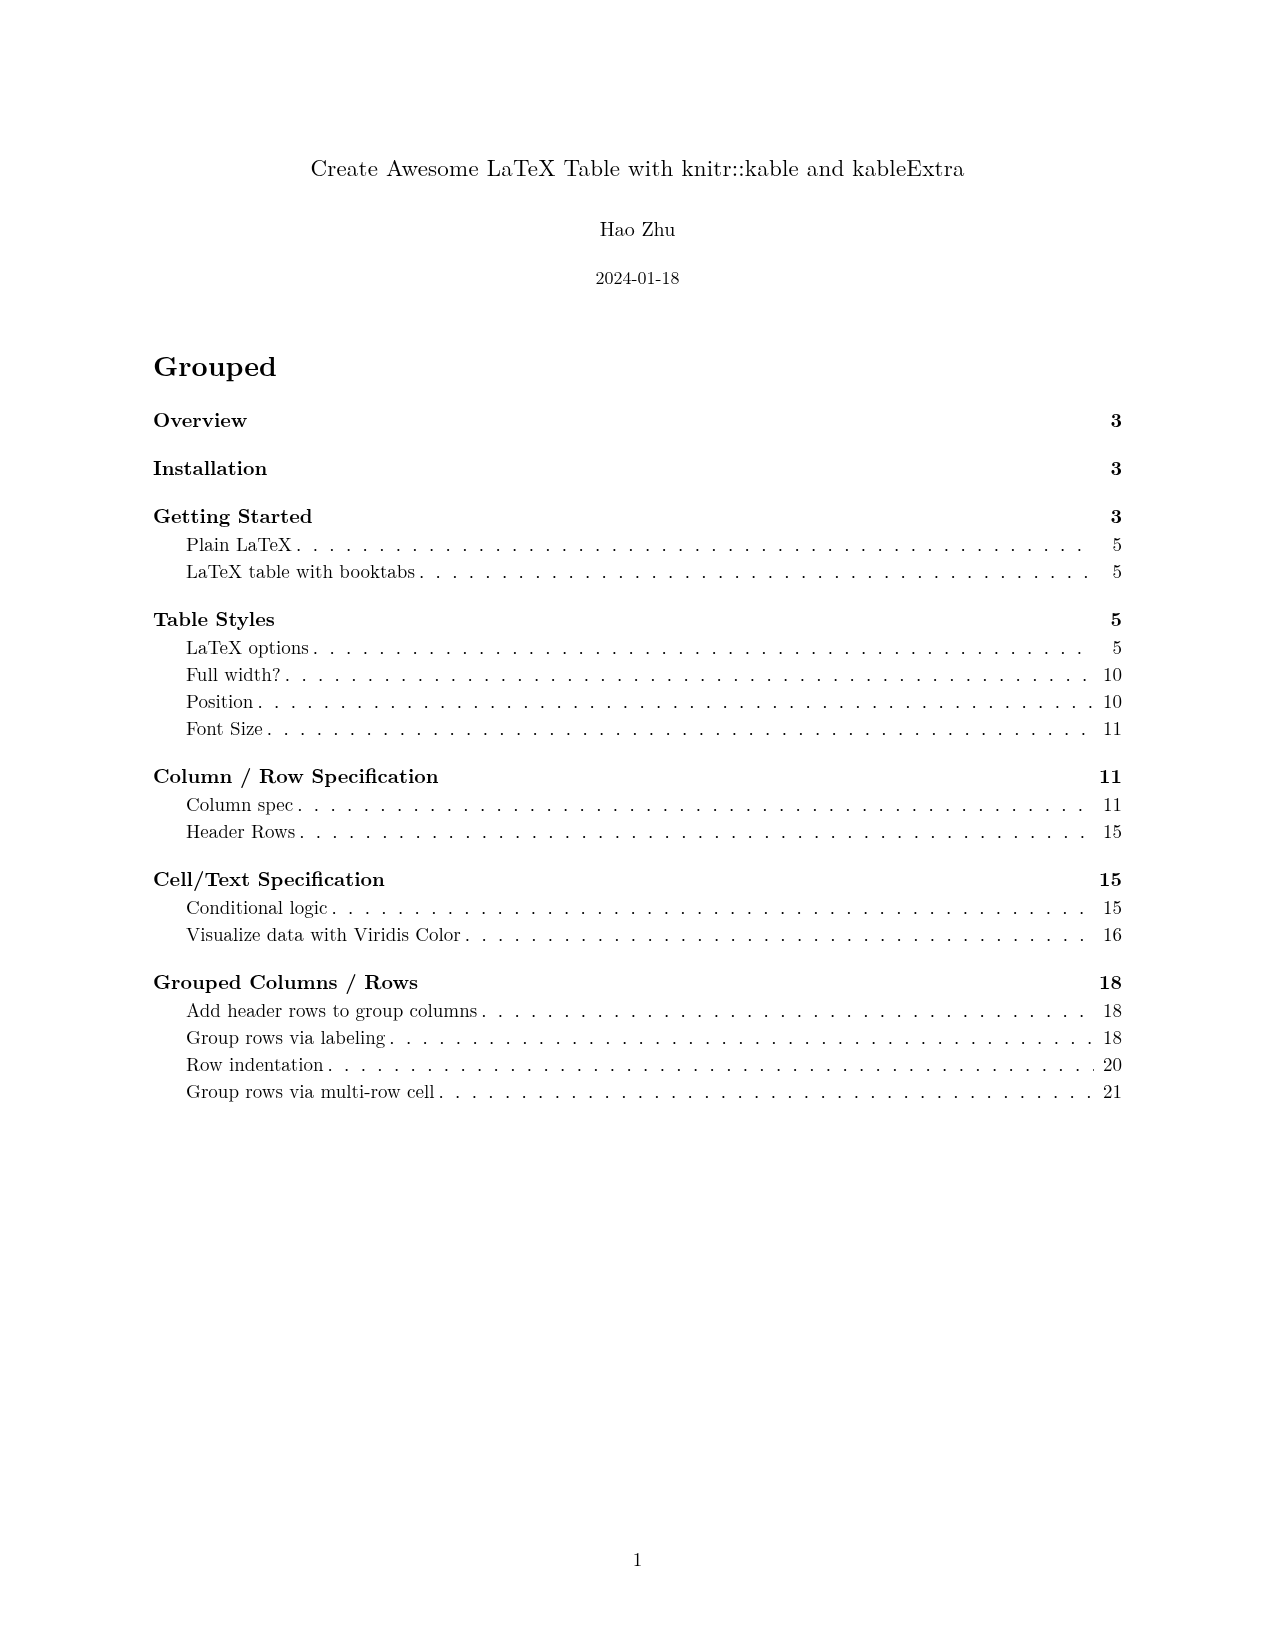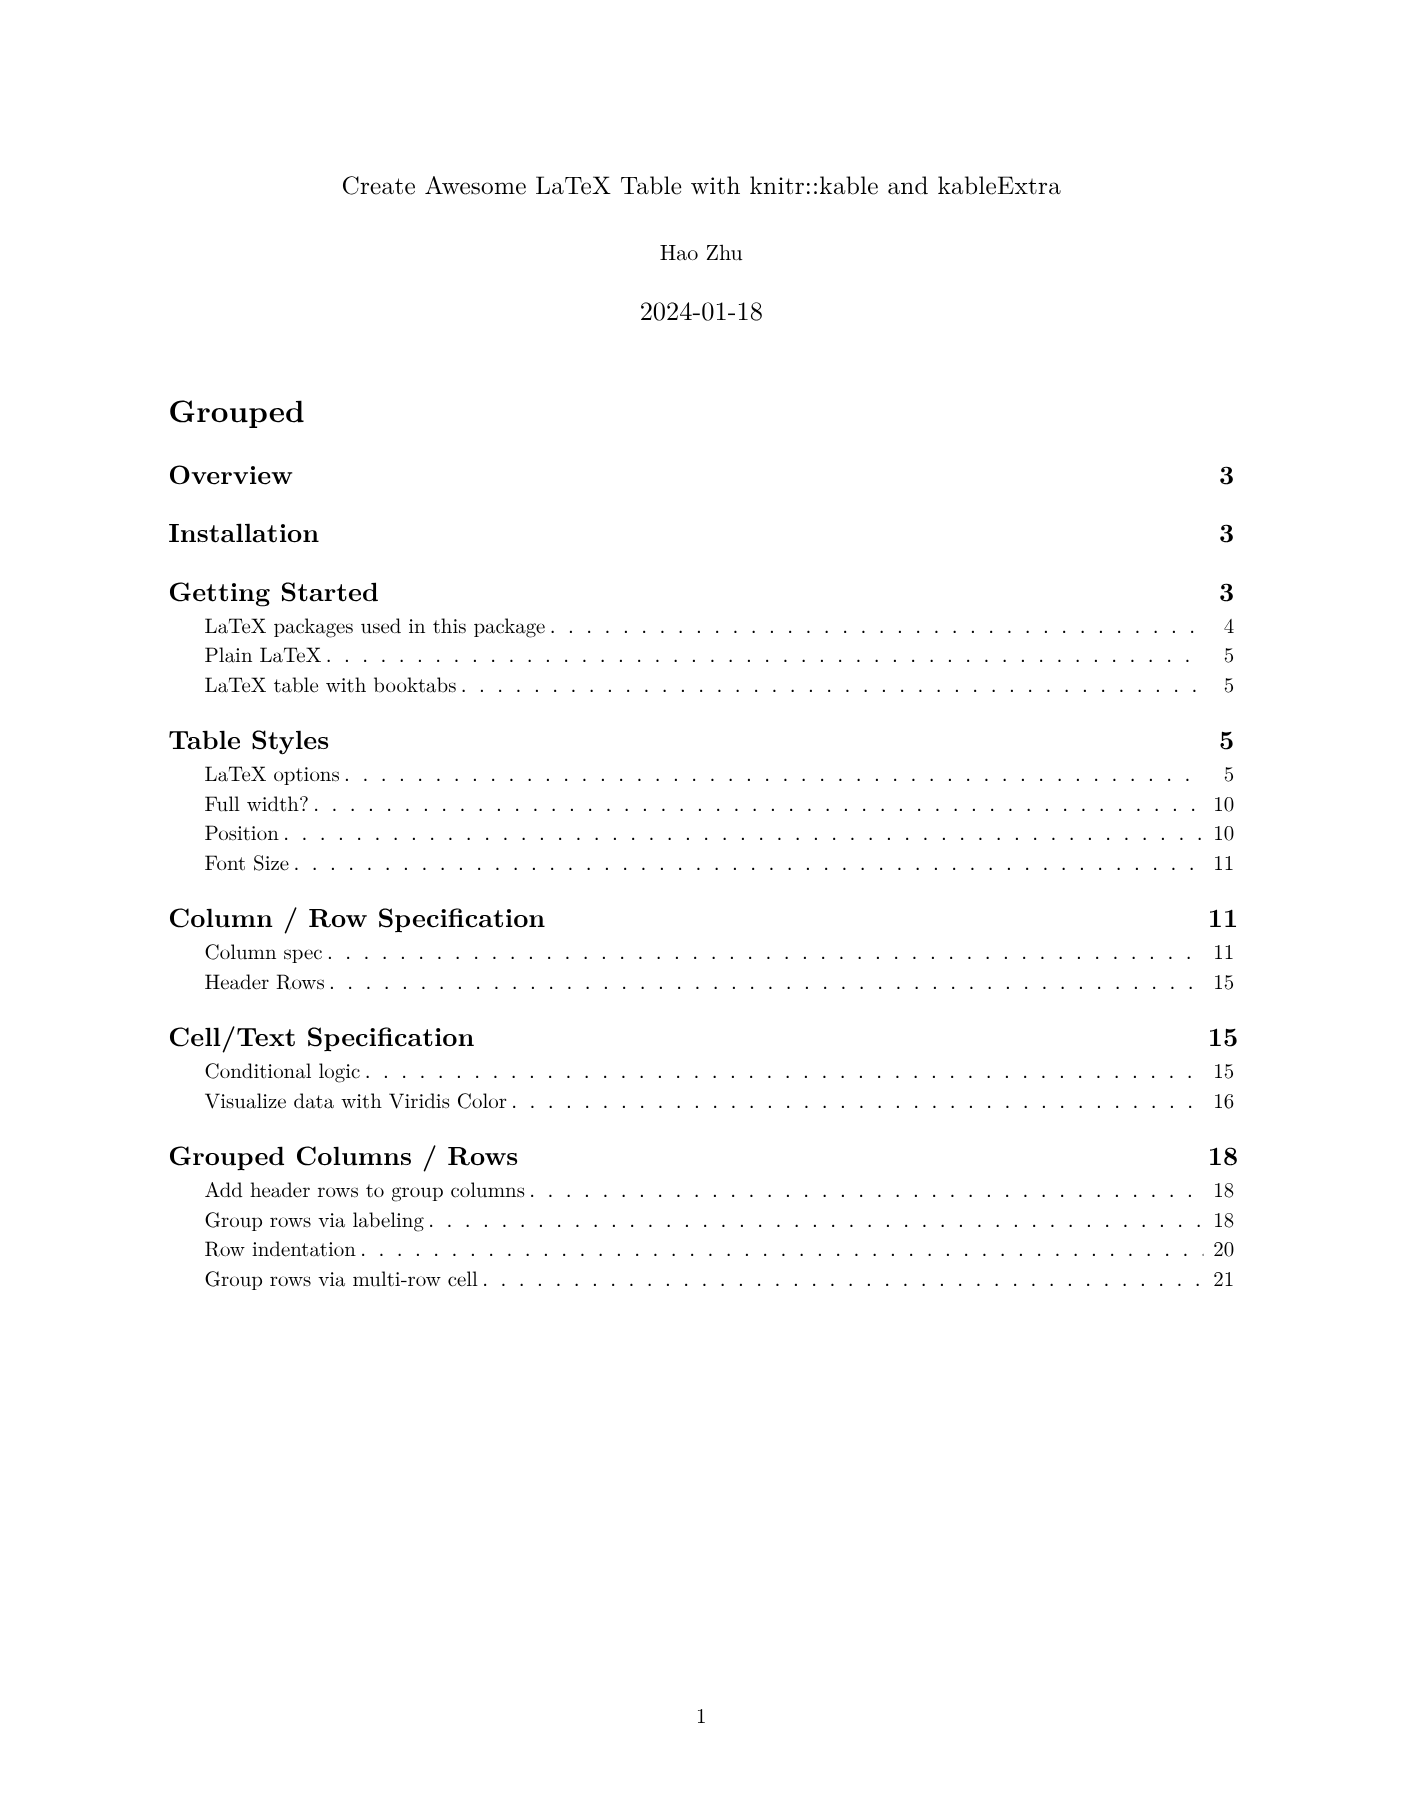--- a/index.html
+++ b/index.html
@@ -25,39 +25,39 @@
     margin: 0 0 30px 0;
     letter-spacing: 0.2px;
   }
   .author {
     text-align: center;
     font-size: 20px;
     margin: 0 0 22px 0;
   }
   .date {
     text-align: center;
-    font-size: 24px;
+    font-size: 18px;
     margin: 0 0 55px 0;
   }
   .contents-heading {
     font-size: 28px;
     font-weight: 700;
     margin: 0 0 25px 0;
   }
   .toc-section {
     margin-bottom: 28px;
   }
   .toc-section-row, .toc-sub-row {
     display: flex;
     align-items: baseline;
     line-height: 1.0;
   }
   .toc-section-row {
     font-weight: 700;
-    font-size: 24px;
+    font-size: 20px;
     margin-bottom: 9px;
     gap: 24px;
   }
   .toc-sub-row {
     font-size: 19px;
     margin-left: 33px;
     margin-bottom: 8px;
     font-weight: 400;
   }
   .toc-label {
@@ -114,25 +114,20 @@
           <span class="toc-page">3</span>
         </div>
       </div>
       <div class="toc-section">
         <div class="toc-section-row">
           <span class="toc-label">Getting Started</span>
           <span class="toc-dots"></span>
           <span class="toc-page">3</span>
         </div>
         <div class="toc-sub-row">
-          <span class="toc-label">LaTeX packages used in this package</span>
-          <span class="toc-dots"></span>
-          <span class="toc-page">4</span>
-        </div>
-        <div class="toc-sub-row">
           <span class="toc-label">Plain LaTeX</span>
           <span class="toc-dots"></span>
           <span class="toc-page">5</span>
         </div>
         <div class="toc-sub-row">
           <span class="toc-label">LaTeX table with booktabs</span>
           <span class="toc-dots"></span>
           <span class="toc-page">5</span>
         </div>
       </div>

